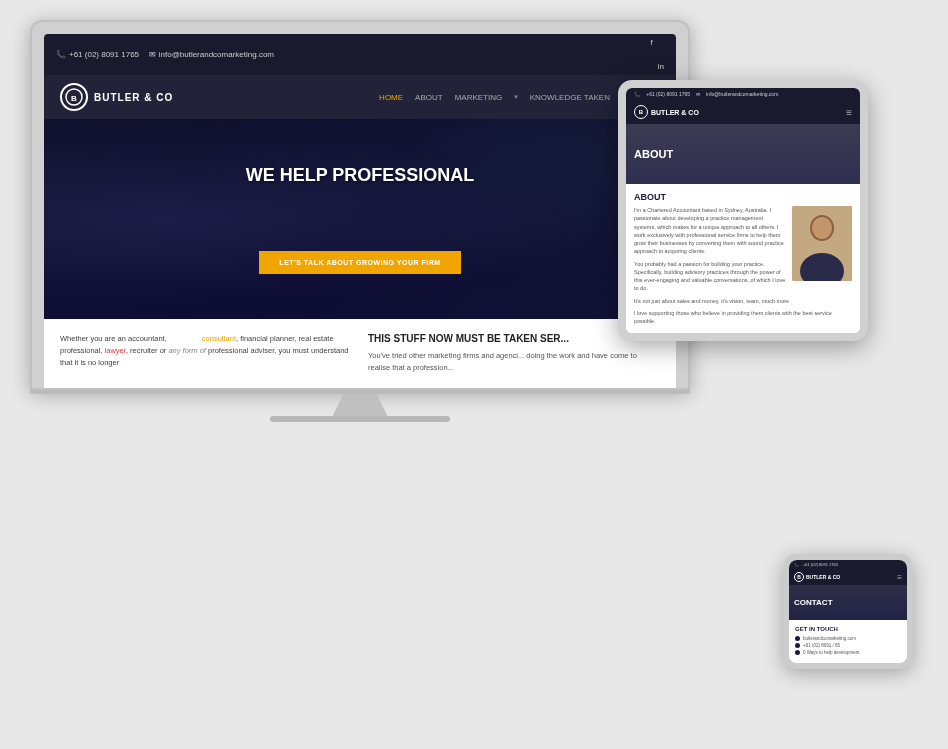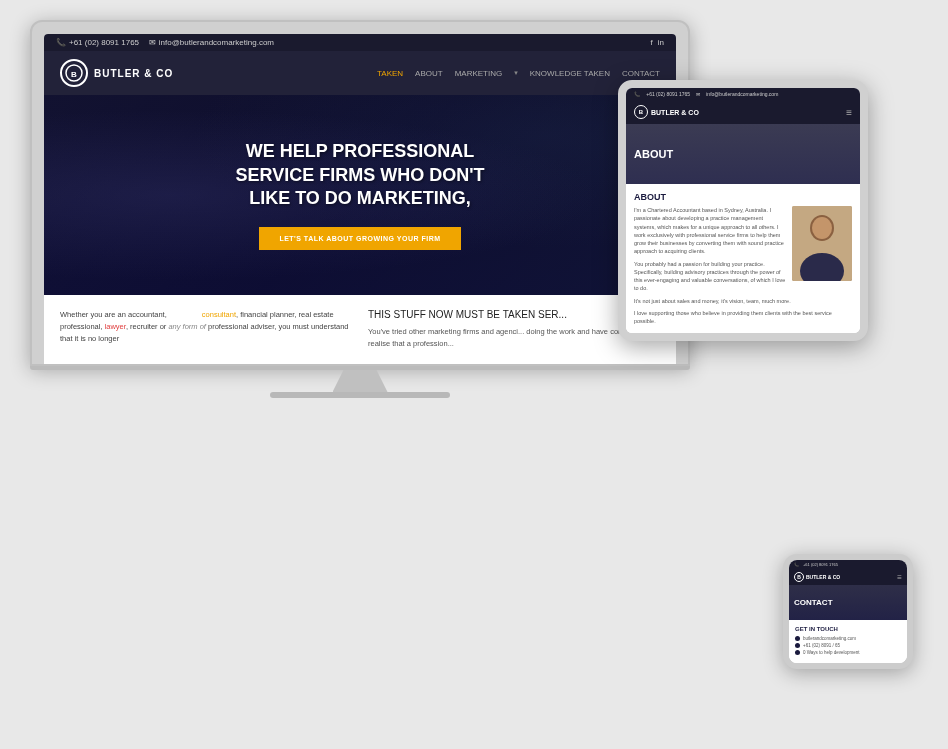--- a/index.html
+++ b/index.html
@@ -181,21 +181,21 @@
       padding-left: 33px;
     }
 
     .content-left span.highlight2 {
       color: #e04040;
       text-align: center;
     }
 
     .content-right h3 {
       font-size: 10px;
-      font-weight: normal;
+      font-weight: bold;
       color: #222;
       margin-bottom: 6px;
       text-transform: uppercase;
     }
 
     .content-right p {
       font-size: 7.5px;
       color: #555;
       line-height: 1.6;
     }
@@ -422,50 +422,50 @@
             <div class="top-bar-phone">
               <span>📞</span>
               <span>+61 (02) 8091 1765</span>
             </div>
             <div class="top-bar-email">
               <span>✉</span>
               <span>info@butlerandcomarketing.com</span>
             </div>
             <div class="top-bar-social">
               <span style="cursor:pointer;">f</span>
-              <span style="cursor:pointer;">in</span>
+              <span style="cursor:pointer;margin-top:24px;">in</span>
             </div>
           </div>
 
           <div class="nav-bar">
             <div class="logo-area">
               <div class="logo-icon">
                 <svg width="18" height="18" viewBox="0 0 18 18">
                   <circle cx="9" cy="9" r="8" fill="none" stroke="#fff" stroke-width="1.5"></circle>
                   <text x="9" y="13" text-anchor="middle" fill="#fff" font-size="8" font-weight="bold">B</text>
                 </svg>
               </div>
               <span style="font-size:10px;letter-spacing:1px;">BUTLER &amp; CO</span>
             </div>
             <div class="nav-links">
-              <a class="nav-link active">TAKEN</a>
+              <a class="nav-link active">HOME</a>
               <a class="nav-link">ABOUT</a>
               <a class="nav-link">MARKETING</a>
               <span style="color:#888;font-size:7px;">▾</span>
               <a class="nav-link">KNOWLEDGE TAKEN</a>
               <a class="nav-link">CONTACT</a>
             </div>
           </div>
 
           <div class="hero-section">
             <div class="hero-content">
               <div class="hero-title">
                 <span>WE HELP PROFESSIONAL</span><br>
-                <span>SERVICE FIRMS WHO DON'T</span><br>
-                <span>LIKE TO DO MARKETING,</span><br>
+                <br>
+                <br>
               </div>
               <button class="hero-cta-btn">LET'S TALK ABOUT GROWING YOUR FIRM</button>
             </div>
           </div>
 
           <div class="content-section">
             <div class="content-left">
               <p>
                 Whether you are an accountant, <span class="highlight">consultant</span>, financial planner, real estate professional, <span class="highlight2">lawyer</span>, recruiter or <span style="color:#888;font-style:italic;">any form of</span> professional adviser, you must understand that it is no longer
               </p>

